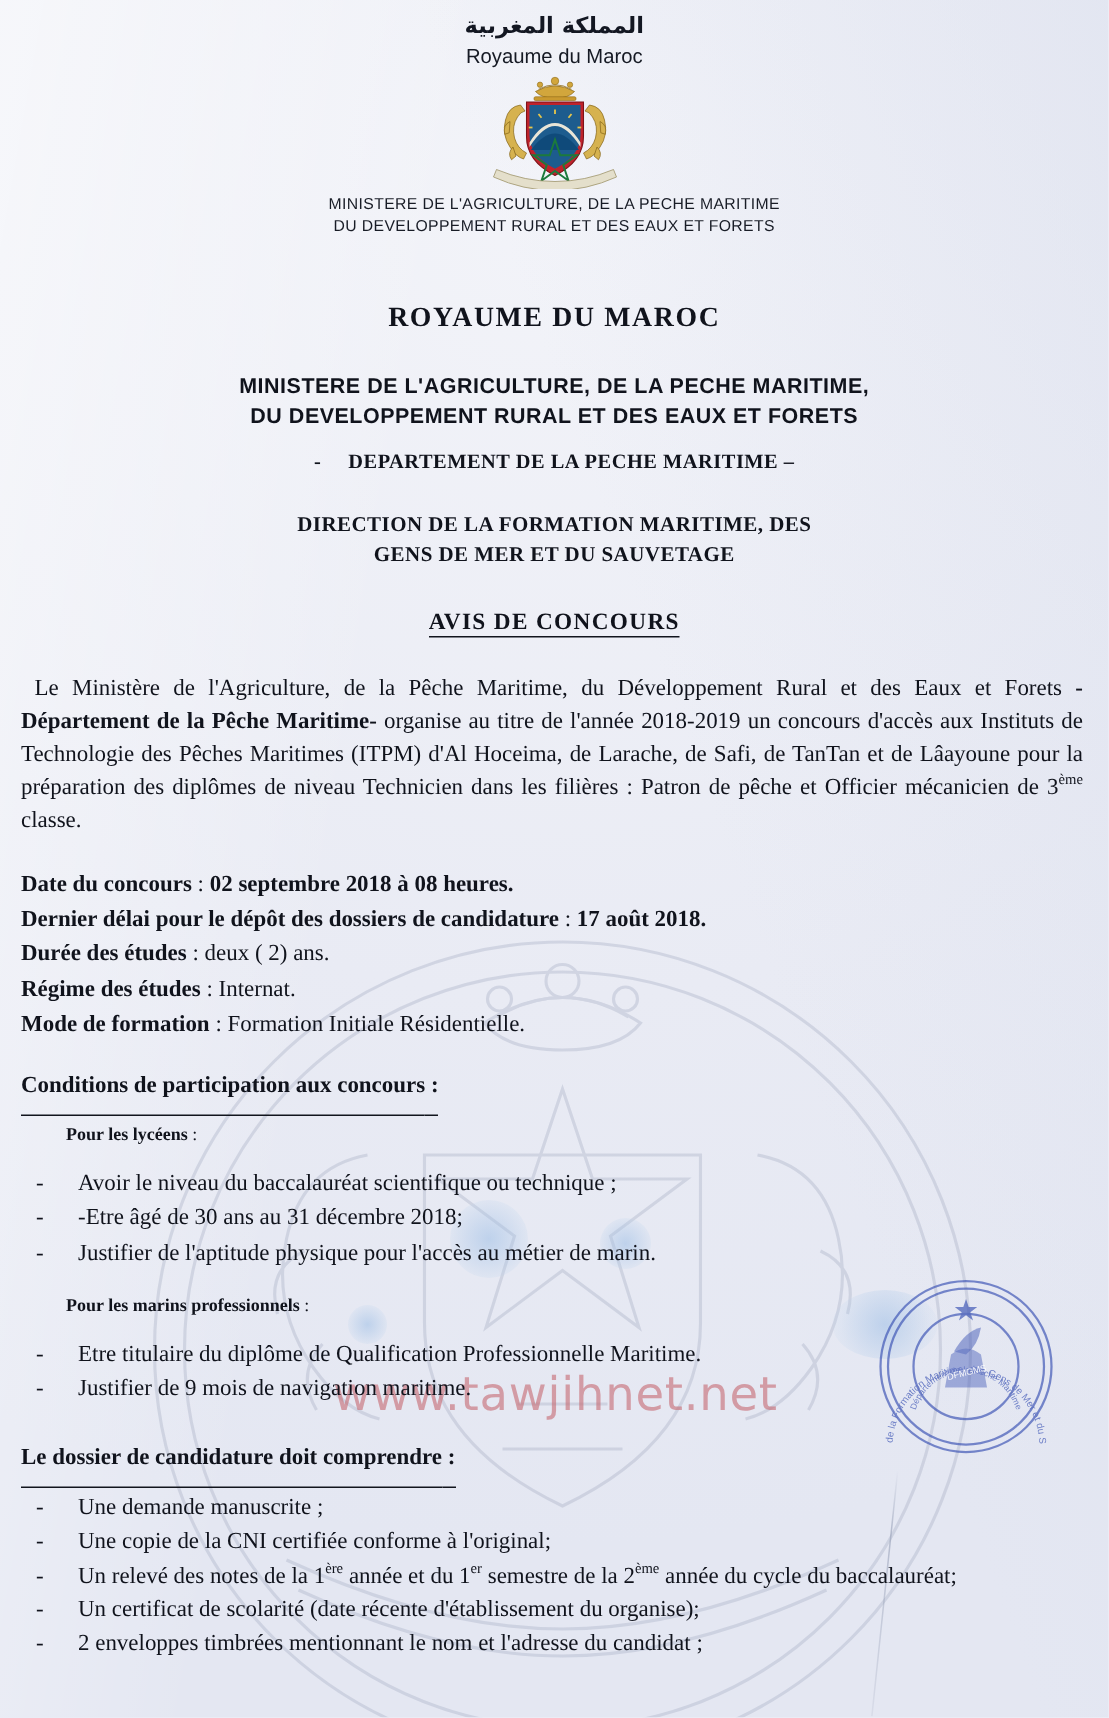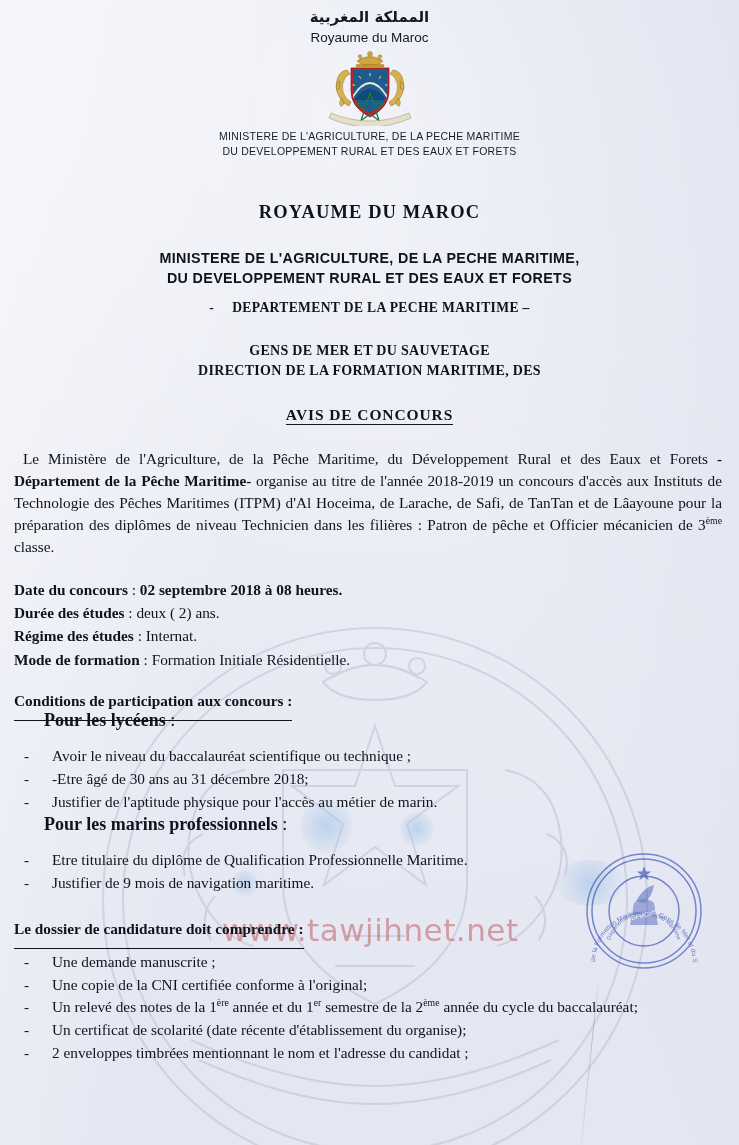--- a/index.html
+++ b/index.html
@@ -206,22 +206,23 @@
   .kv .k { font-weight: 700; }
 
   .sec-title {
     font-size: 15.3px;
     font-weight: 700;
     margin-top: 21px;
   }
   .sec-title span { border-bottom: 1.4px solid #11141d; padding-bottom: 11px; }
 
   .sub-title {
-    font-size: 18px;
-    font-weight: 700;
+    font-size: 12px;
+    font-weight: 700;
+    margin-top: 16px;
     padding-left: 30px;
   }
   .sub-title .colon { font-weight: 400; }
 
   ul.dash {
     list-style: none;
     margin: 13px 0 0 0;
     padding: 0 0 0 0;
   }
   ul.dash li {
@@ -361,34 +362,35 @@
     <div class="blk t-ministere">
       <div>MINISTERE  DE L'AGRICULTURE, DE LA PECHE MARITIME,</div>
       <div>DU DEVELOPPEMENT RURAL ET DES EAUX ET FORETS</div>
     </div>
 
     <div class="blk t-departement">
       <span class="dash-lead">-</span><span>DEPARTEMENT DE LA PECHE MARITIME –</span>
     </div>
 
     <div class="blk t-direction">
+      <div>DIRECTION DE LA FORMATION MARITIME, DES</div>
       <div>GENS DE MER ET DU SAUVETAGE</div>
-      <div>DIRECTION DE LA FORMATION MARITIME, DES</div>
     </div>
 
     <div class="blk t-avis">
       <span>AVIS DE CONCOURS</span>
     </div>
 
     <div class="body-wrap">
 
       <p class="para"><span>Le Ministère de l'Agriculture, de la Pêche Maritime, du Développement Rural et des Eaux et Forets  </span><b>-Département  de la Pêche Maritime-</b><span> organise au titre de l'année 2018-2019  un concours d'accès aux Instituts de Technologie des Pêches Maritimes (ITPM)  d'Al Hoceima, de Larache, de Safi, de TanTan et de Lâayoune pour  la préparation des diplômes de  niveau Technicien dans les filières : Patron de pêche et Officier mécanicien de 3</span><sup>ème</sup><span> classe.</span></p>
 
       <div class="kv-list">
         <div class="kv"><span class="k">Date du concours</span><span> : </span><b>02 septembre  2018 à 08 heures.</b></div>
+        <div class="kv"><span class="k">Dernier délai pour le dépôt des dossiers de candidature</span><span> : </span><b>17 août  2018.</b></div>
         <div class="kv"><span class="k">Durée des études</span><span> : </span><span>deux ( 2) ans.</span></div>
         <div class="kv"><span class="k">Régime des études</span><span> : </span><span>Internat.</span></div>
         <div class="kv"><span class="k">Mode de formation</span><span> : </span><span>Formation Initiale Résidentielle.</span></div>
       </div>
 
       <div class="sec-title"><span>Conditions de participation aux concours</span><span class="colon"> :</span></div>
 
       <div class="sub-title"><span>Pour les lycéens</span><span class="colon"> :</span></div>
 
       <ul class="dash">

